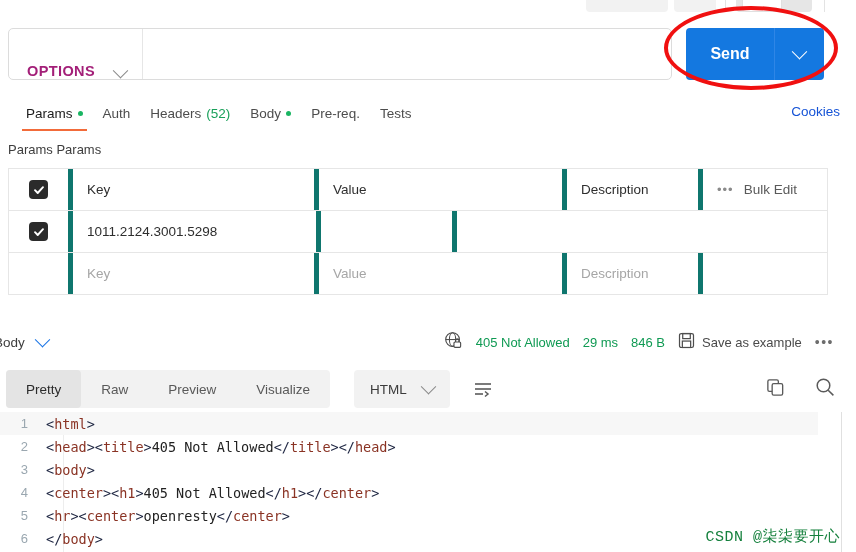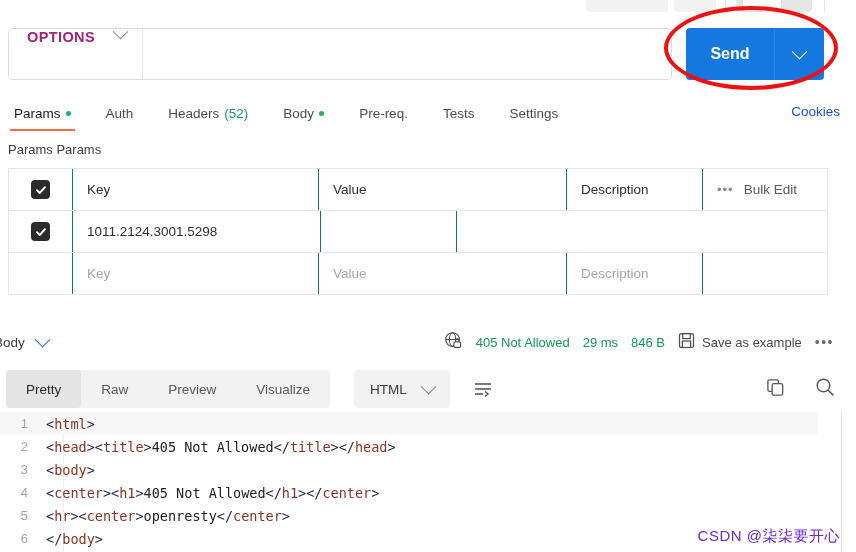--- a/index.html
+++ b/index.html
@@ -21,21 +21,21 @@
   .top-chip.c2 { left: 674px; width: 42px; }
   .top-chip.c3 { left: 736px; width: 76px; background: #e6e6e6; }
   .top-chip.c4 { left: 742px; width: 40px; background: #ffffff; border: 1px solid #e0e0e0; }
   .top-div { position: absolute; top: -8px; left: 725px; width: 1px; height: 20px; background: #e3e3e3; }
   .top-div2 { position: absolute; top: -8px; left: 824px; width: 1px; height: 20px; background: #e3e3e3; }
 
   
   .urlbar { position: absolute; left: 8px; top: 28px; width: 664px; height: 52px;
             border: 1px solid #dcdcdc; border-radius: 5px; background: #fff;
             display: flex; align-items: center; }
-  .method { display: flex; align-items: flex-start; gap: 20px; padding: 0 16px 0 18px; height: 100%; }
+  .method { display: flex; align-items: flex-end; gap: 20px; padding: 0 16px 0 18px; height: 100%; }
   .method-label { color: #a31f78; font-weight: bold; font-size: 14.5px; letter-spacing: .4px; }
   .chev { width: 11px; height: 11px; border-right: 1.6px solid #8a8a8a; border-bottom: 1.6px solid #8a8a8a;
           transform: rotate(45deg) translate(-2px,-2px); }
   .chev.blue { border-color: #1773e6; }
   .method-sep { width: 1px; height: 100%; background: #e6e6e6; }
   .url-input { flex: 1; padding: 0 10px 0 14px; font-size: 14.5px; color: #2b2b2b;
                white-space: nowrap; overflow: hidden; }
 
   
   .send-wrap { position: absolute; left: 686px; top: 28px; height: 44px; display: flex; }
@@ -46,37 +46,37 @@
                 display: flex; align-items: center; justify-content: center;
                 border-left: 1px solid #2f86e6; }
   .send-caret .chev { border-color: #ffffff; }
 
   
   .annot { position: absolute; left: 664px; top: 6px; width: 174px; height: 84px;
            border: 4px solid #f01010; border-radius: 50%; pointer-events: none; }
 
   
   .reqtabs { position: absolute; left: 0; top: 98px; width: 856px; height: 32px; }
-  .tabs-row { display: flex; align-items: flex-start; padding-left: 4px; gap: 15px; }
+  .tabs-row { display: flex; align-items: flex-start; padding-left: 16px; gap: 0; }
   .rtab { position: relative; padding: 0 10px; height: 30px; display: flex; align-items: center;
           gap: 5px; color: #4d4d4d; font-size: 13.5px; white-space: nowrap; }
   .rtab.active { color: #1a1a1a; font-weight: normal; }
   .rtab.active::after { content: ""; position: absolute; left: 6px; right: 6px; bottom: -3px;
                         height: 2.5px; background: #f26b3a; }
   .dot { width: 5px; height: 5px; border-radius: 50%; background: #19b562; display: inline-block; }
   .cookies { position: absolute; right: 16px; top: 6px; color: #1553d6; font-size: 13.5px; }
   .hdr-count { color: #19a05a; }
 
   
   .qp-title { position: absolute; left: 8px; top: 142px; font-size: 13px; color: #3d3d3d; }
   .qtable { position: absolute; left: 8px; top: 168px; width: 820px;
             border: 1px solid #e6e6e6; border-bottom: none; background: #fff; }
   .qrow { display: flex; height: 42px; border-bottom: 1px solid #e6e6e6; align-items: center; }
   .qcell { height: 100%; display: flex; align-items: center; padding: 0 14px;
-           border-right: 1px solid #0f766e; font-size: 13.5px; }
+           border-right: 5px solid #0f766e; font-size: 13.5px; }
   .c-check { width: 64px; justify-content: center; padding: 0; }
   .c-key { width: 246px; }
   .c-val { width: 248px; }
   .c-desc { width: 136px; }
   .c-bulk { flex: 1; border-right: none; gap: 10px; color: #5a5a5a; }
   .cbox { width: 19px; height: 19px; border-radius: 4px; background: #2b2b2b;
           display: flex; align-items: center; justify-content: center; }
   .cbox svg { display: block; }
   .ph { color: #a6a6a6; }
   .dots3 { letter-spacing: 1px; color: #8a8a8a; font-size: 13px; }
@@ -114,22 +114,22 @@
   .cline.first { background: #f7f7f7; }
   .lnum { width: 46px; text-align: right; padding-right: 18px; color: #9aa7b0; font-size: 13px;
           font-family: "Liberation Sans", sans-serif; }
   .ctext { white-space: pre; color: #222; }
   .tg { color: #8a3324; }
   .br { color: #1c2440; }
   .sep-v { position: absolute; left: 63px; top: 0; width: 1px; height: 140px; background: #ededed; }
   .scroll-track { position: absolute; left: 818px; top: 0; width: 17px; height: 140px; background: #fff; }
   .code-right-edge { position: absolute; left: 841px; top: 0; width: 1px; height: 140px; background: #e0e0e0; }
 
-  .watermark { position: absolute; right: 16px; bottom: 6px; color: #6d28d9; font-size: 15px;
-               font-family: Liberation Sans, sans-serif; letter-spacing: .5px; }
+  .watermark { position: absolute; right: 16px; bottom: 6px; color: #15803d; font-size: 15px;
+               font-family: Liberation Mono, monospace; letter-spacing: .5px; }
 </style>
 </head>
 <body>
 
 <div class="top-strip">
   <div class="top-chip c1"></div>
   <div class="top-chip c2"></div>
   <div class="top-div"></div>
   <div class="top-chip c3"></div>
   <div class="top-chip c4"></div>
@@ -167,23 +167,20 @@
     </div>
     <div class="rtab">
       <span>Body</span>
       <span class="dot"></span>
     </div>
     <div class="rtab">
       <span>Pre-req.</span>
     </div>
     <div class="rtab">
       <span>Tests</span>
-    </div>
-    <div class="rtab">
-      <span>Settings</span>
     </div>
   </div>
   <div class="cookies">Cookies</div>
 </div>
 
 <div class="qp-title">Params Params</div>
 
 <div class="qtable">
   <div class="qrow">
     <div class="qcell c-check">

